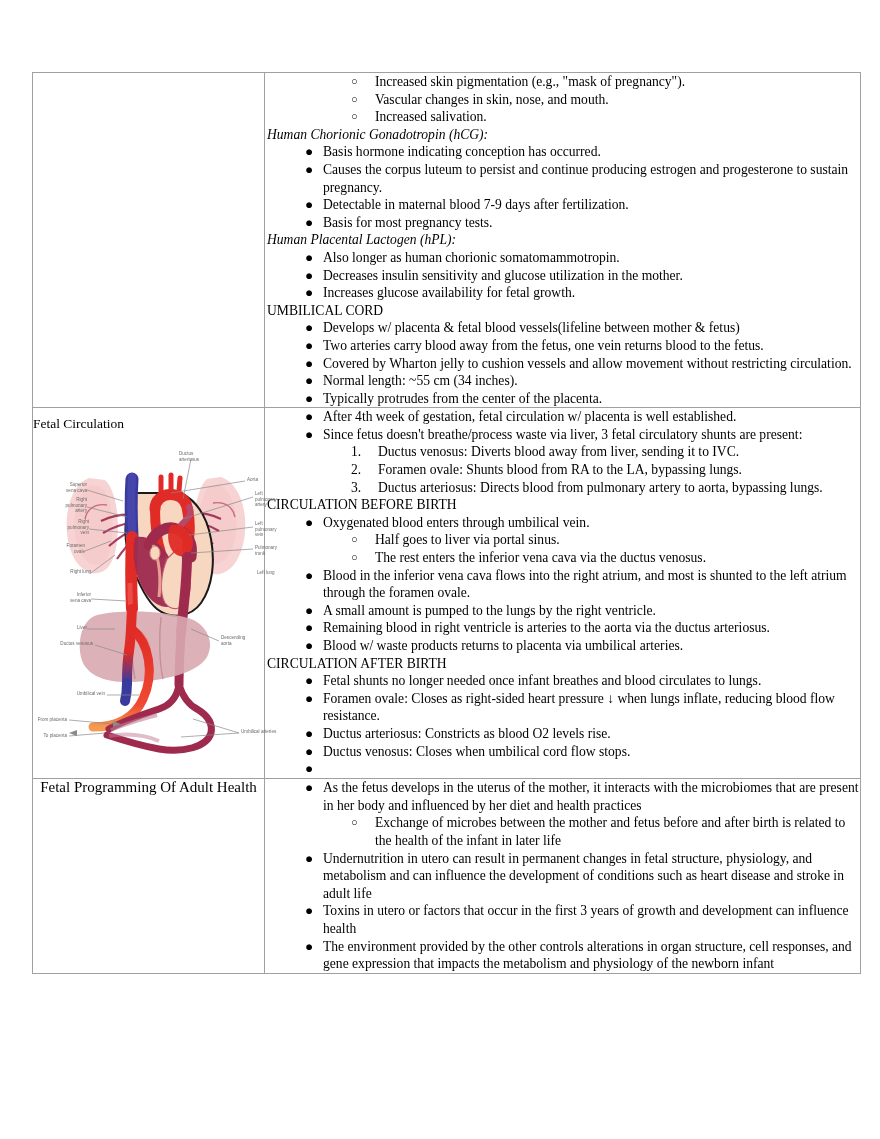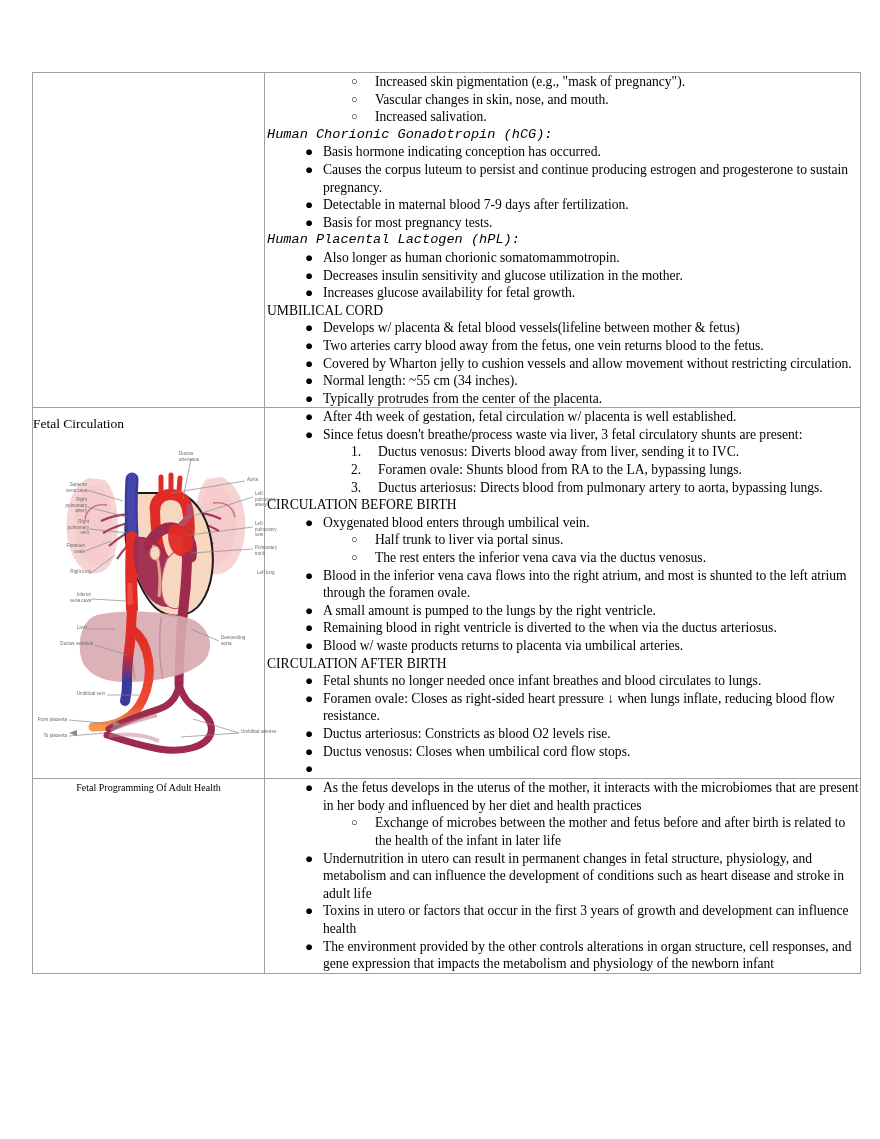--- a/index.html
+++ b/index.html
@@ -18,38 +18,38 @@
   .table td{
     border:1px solid #a0a0a0;
     vertical-align:top;
     padding:0;
   }
   .col-left{width:231px;}
   .col-right{width:595px;}
 
   .row-head{
     text-align:center;
-    font-size:10px;
+    font-size:15px;
     line-height:17px;
     padding-top:7px;
     padding-left:6px;padding-right:6px;margin-top:34px;
   }
 
   .body-cell{
     padding:5px 4px 6px 3px;
     font-size:13.6px;
     line-height:17.6px;
   }
 
   .hdr{
     margin:0;padding:0 0 0 2px;
     font-size:13.6px;line-height:17.6px;
     white-space:nowrap;
   }
-  .hdr.it{font-style:italic;font-family:Liberation Mono, monospace;}
+  .hdr.it{font-style:italic;}
 
   ul.lvl1,ul.lvl2,ol.lvl2{
     margin:0;padding:0;list-style:none;
   }
   ul.lvl1>li{
     position:relative;
     padding-left:58px;
     margin:0;
     font-size:13.6px;line-height:17.6px;
   }
@@ -311,28 +311,28 @@
           <li><span class="num">3.</span><span>Ductus arteriosus: Directs blood from pulmonary artery to aorta, bypassing lungs.</span></li>
         </ol>
 
         <p class="hdr">CIRCULATION BEFORE BIRTH</p>
 
         <ul class="lvl1">
           <li><span class="bul">●</span><span>Oxygenated blood enters through umbilical vein.</span></li>
         </ul>
 
         <ul class="lvl2">
-          <li><span class="bul">○</span><span>Half trunk to liver via portal sinus.</span></li>
+          <li><span class="bul">○</span><span>Half goes to liver via portal sinus.</span></li>
           <li><span class="bul">○</span><span>The rest enters the inferior vena cava via the ductus venosus.</span></li>
         </ul>
 
         <ul class="lvl1">
           <li><span class="bul">●</span><span>Blood in the inferior vena cava flows into the right atrium, and most is shunted to the left atrium through the foramen ovale.</span></li>
           <li><span class="bul">●</span><span>A small amount is pumped to the lungs by the right ventricle.</span></li>
-          <li><span class="bul">●</span><span>Remaining blood in right ventricle is diverted to the when via the ductus arteriosus.</span></li>
+          <li><span class="bul">●</span><span>Remaining blood in right ventricle is arteries to the aorta via the ductus arteriosus.</span></li>
           <li><span class="bul">●</span><span>Blood w/ waste products returns to placenta via umbilical arteries.</span></li>
         </ul>
 
         <p class="hdr">CIRCULATION AFTER BIRTH</p>
 
         <ul class="lvl1">
           <li><span class="bul">●</span><span>Fetal shunts no longer needed once infant breathes and blood circulates to lungs.</span></li>
           <li><span class="bul">●</span><span>Foramen ovale: Closes as right-sided heart pressure ↓ when lungs inflate, reducing blood flow resistance.</span></li>
           <li><span class="bul">●</span><span>Ductus arteriosus: Constricts as blood O2 levels rise.</span></li>
           <li><span class="bul">●</span><span>Ductus venosus: Closes when umbilical cord flow stops.</span></li>

